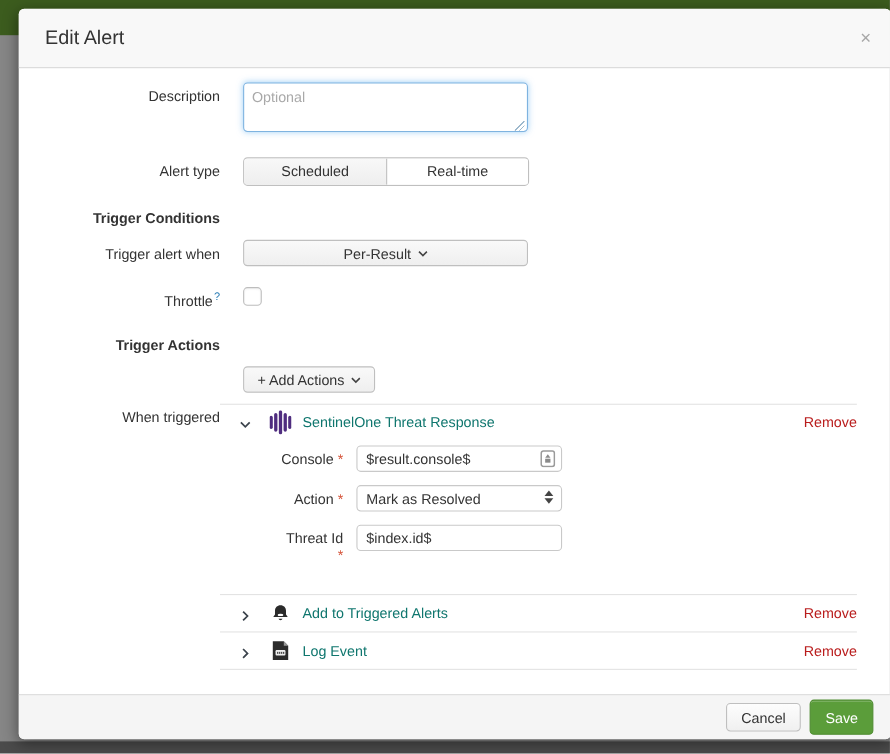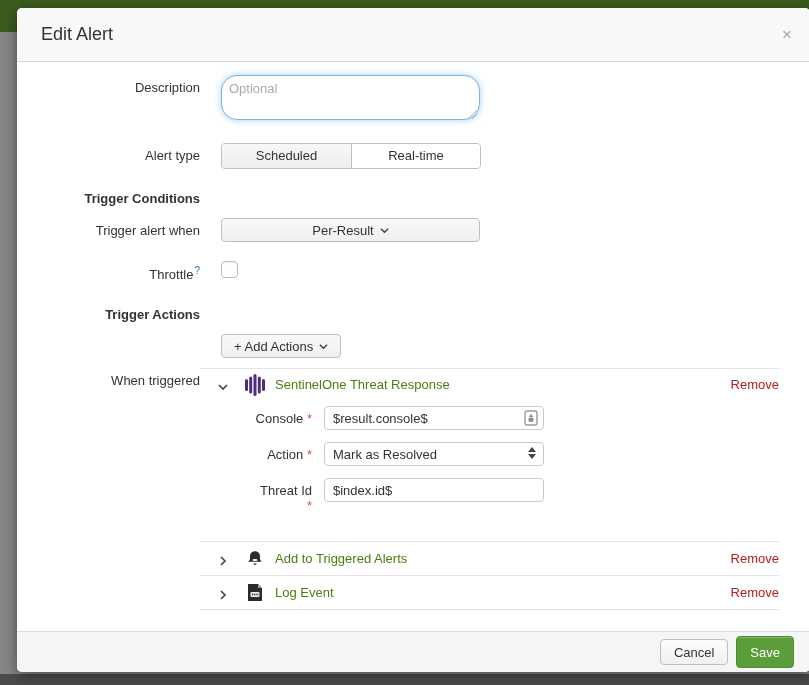--- a/index.html
+++ b/index.html
@@ -33,21 +33,21 @@
   .row .lbl {
     flex:0 0 177px; text-align:right; padding-top:5px; color:#333; line-height:16px;
   }
   .row .ctl { margin-left:21px; }
 
   .section-hdr { font-weight:bold; margin:0 0 12px; text-align:right; width:177px; padding-left:26px; }
   .sec-trigger-conditions { margin-top:22px; }
   .sec-trigger-actions { margin-top:24px; }
 
   textarea.desc {
-    width:259px; height:45px; resize:none; border:1px solid #7eb3e0; border-radius:16px;
+    width:259px; height:45px; resize:none; border:1px solid #7eb3e0; border-radius:4px;
     padding:5px 7px; font:13px "Liberation Sans","DejaVu Sans",sans-serif; color:#333;
     outline:none; box-shadow:0 0 6px rgba(82,168,236,.55); position:relative;
   }
   textarea.desc::placeholder { color:#a9a9a9; }
   .ta-wrap { position:relative; display:inline-block; }
   .ta-resize {
     position:absolute; right:3px; bottom:4px; width:9px; height:9px; pointer-events:none;
     background:
       linear-gradient(135deg, transparent 0 45%, #9db8cc 45% 55%, transparent 55%) ;
   }
@@ -79,31 +79,31 @@
   }
   sup.help { color:#2077b2; font-size:10px; cursor:pointer; margin-left:1px; }
 
   
   .actions-box { width:579px; }
   .action-row { border-top:1px solid #e3e3e3; }
   .action-row:last-child { border-bottom:1px solid #e3e3e3; }
   .action-head { display:flex; align-items:center; height:31px; }
   .tw { width:10px; height:10px; margin:0 0 0 18px; flex:0 0 auto; cursor:pointer; }
   .action-ico { margin-left:16px; width:22px; height:24px; display:flex; align-items:center; justify-content:center; flex:0 0 auto; }
-  .action-name { margin-left:9px; color:#4d7c0f; }
+  .action-name { margin-left:9px; color:#0f766e; }
   .remove-link { margin-left:auto; color:#b91c1c; cursor:pointer; }
 
   .action-fields { padding:6px 0 16px; }
   .fld-row { display:flex; margin-bottom:12px; }
   .fld-row .fld-lbl { flex:0 0 112px; text-align:right; padding-top:5px; line-height:15px; }
   .star { color:#d6563c; }
   .fld-row.star-newline .star { display:block; }
   .fld-ctl { margin-left:12px; position:relative; }
   .inp {
-    width:220px; height:24px; border:1px solid #c9c9c9; border-radius:4px;
+    width:187px; height:24px; border:1px solid #c9c9c9; border-radius:4px;
     padding:0 24px 0 8px; display:flex; align-items:center; color:#333; background:#fff;
   }
   .inp.select { cursor:pointer; }
   .autofill-badge { position:absolute; right:6px; top:4px; }
   .spinner { position:absolute; right:8px; top:5px; display:flex; flex-direction:column; gap:2px; }
   .spinner i { width:0; height:0; border-left:4px solid transparent; border-right:4px solid transparent; display:block; }
   .spinner .up { border-bottom:5px solid #444; }
   .spinner .dn { border-top:5px solid #444; }
 
   .modal-footer {

